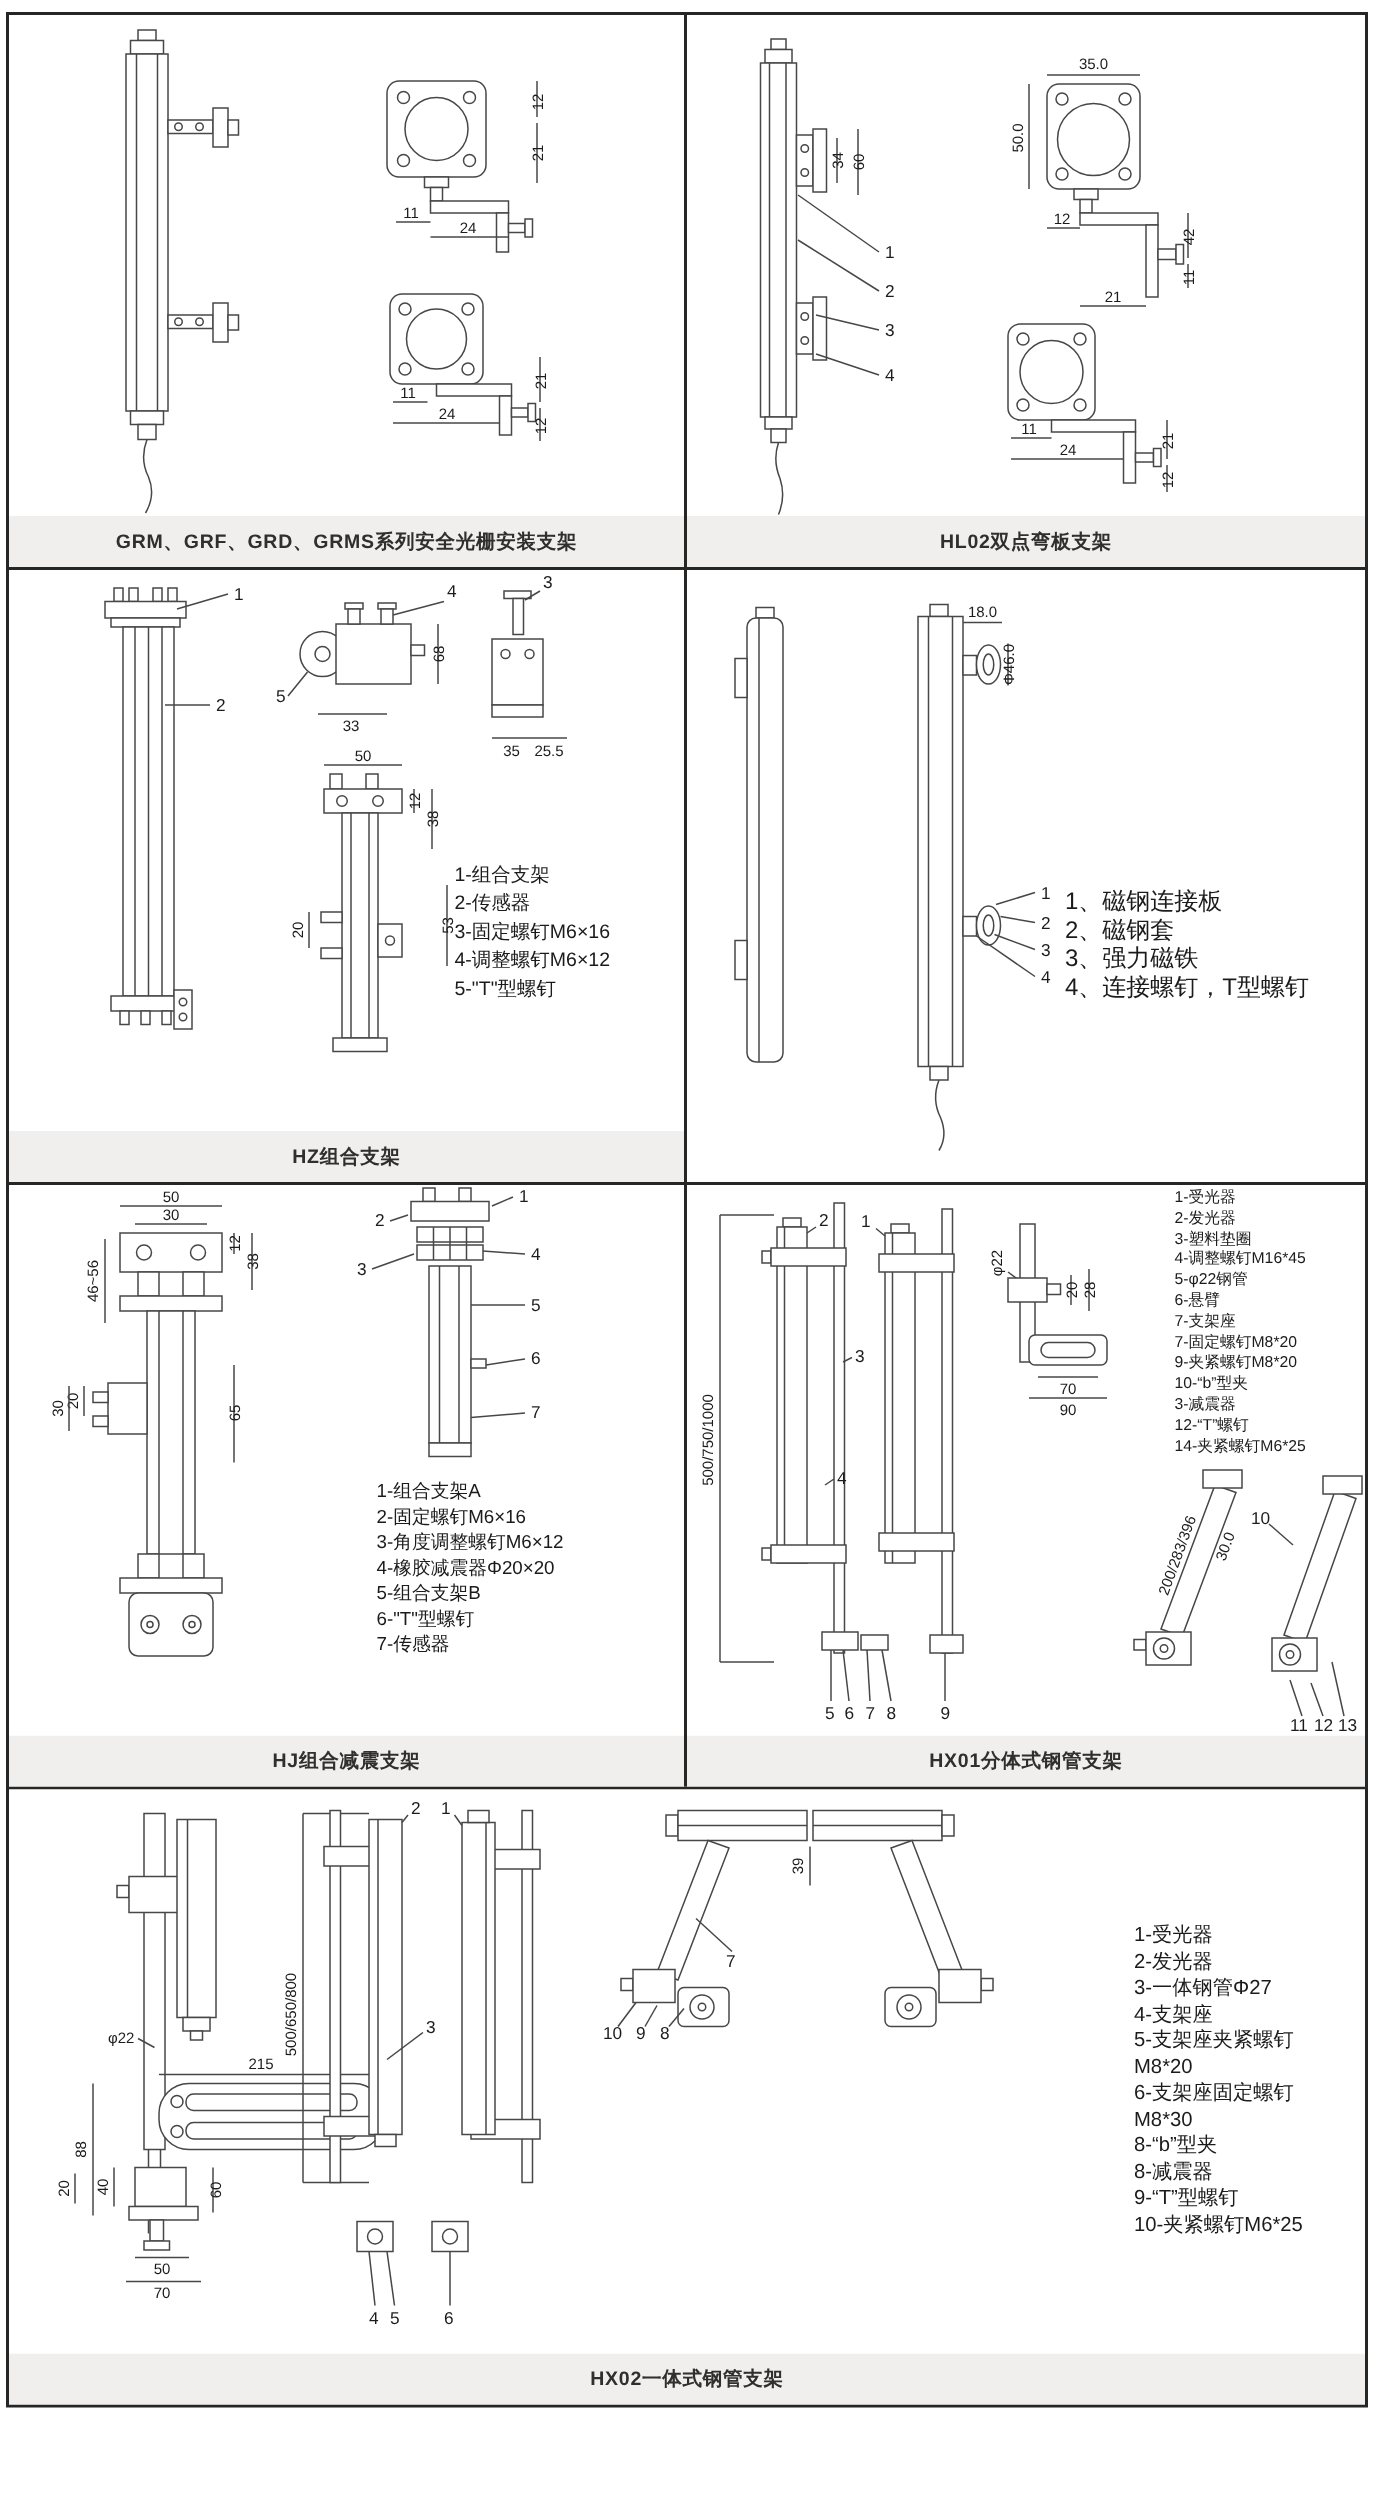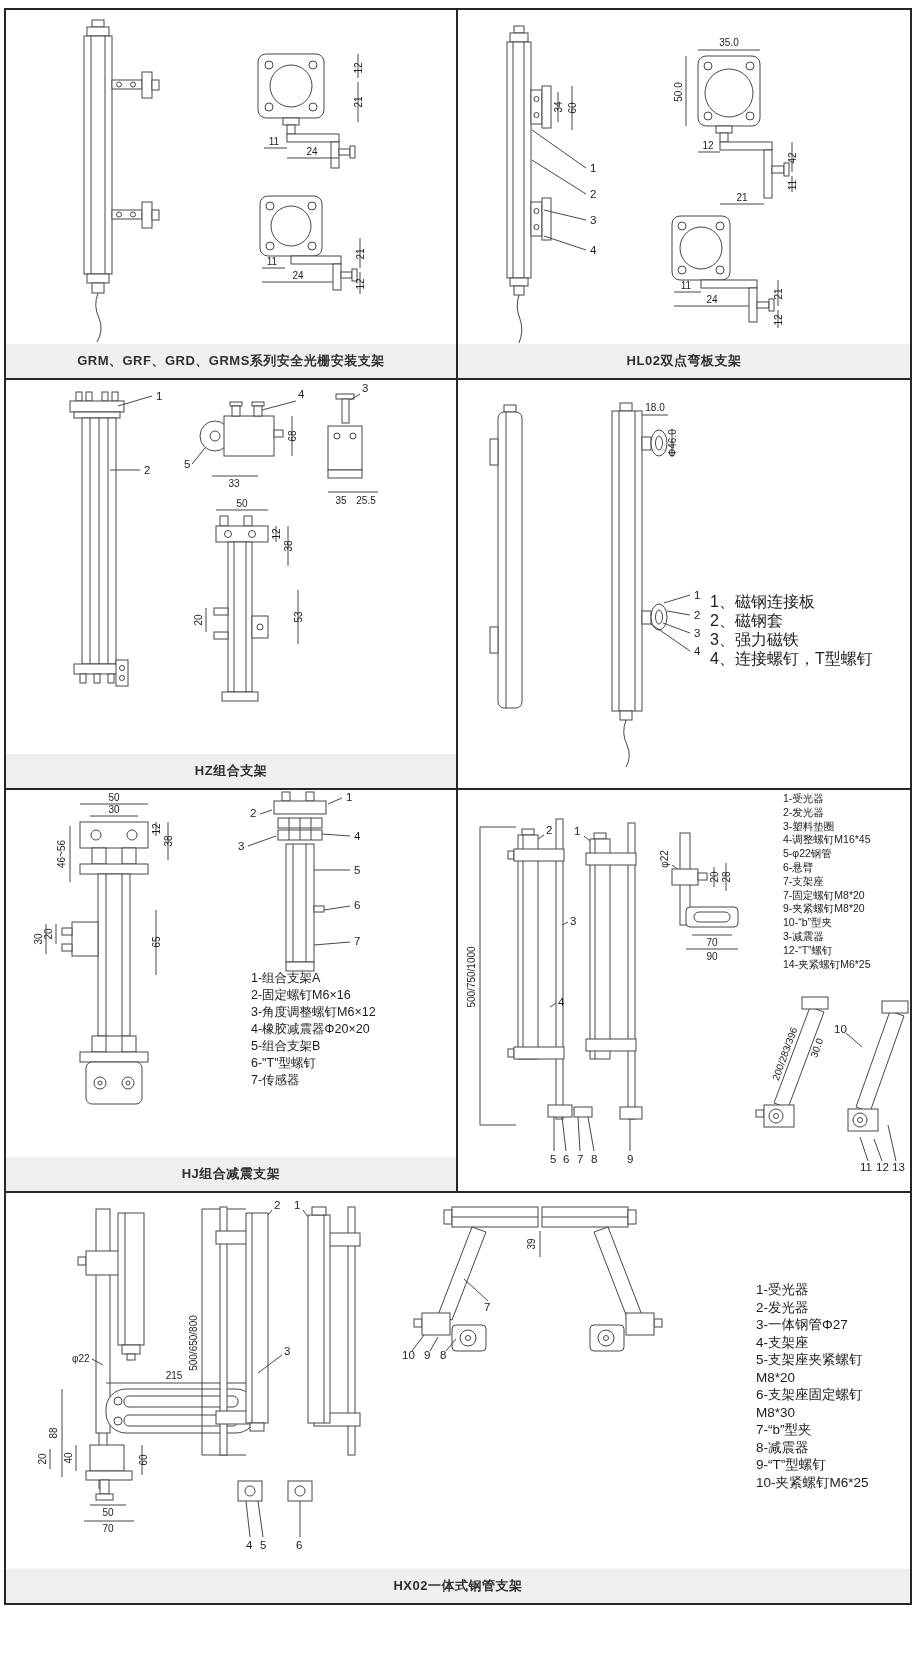--- a/index.html
+++ b/index.html
@@ -272,20 +272,27 @@
               <rect x="208" y="252" width="14" height="7"></rect>
             <line x1="200" y1="228" x2="200" y2="252"></line>
             <text class="dim" x="196" y="240" transform="rotate(-90 196 240)" text-anchor="middle">20</text>
             <line x1="292" y1="210" x2="292" y2="264"></line>
             <text class="dim" x="296" y="237" transform="rotate(-90 296 237)" text-anchor="middle">53</text>
             <rect x="246" y="236" width="16" height="22"></rect>
               <circle cx="254" cy="247" r="3"></circle>
             <rect x="216" y="312" width="36" height="9"></rect>
           </g>
         </svg>
+        <div class="parts" style="left:297px;top:193px">
+          <div>1-组合支架</div>
+          <div>2-传感器</div>
+          <div>3-固定螺钉M6×16</div>
+          <div>4-调整螺钉M6×12</div>
+          <div>5-"T"型螺钉</div>
+        </div>
       </div>
       <div class="titlebar">HZ组合支架</div>
     </div>
 
     <div class="cell half">
       <div class="canvas">
         <svg viewBox="0 0 452 374">
           <g>
             <rect x="46" y="8" width="12" height="7"></rect>
             <rect x="40" y="15" width="24" height="296" rx="6"></rect>
@@ -395,21 +402,21 @@
             <line x1="316" y1="44" x2="344" y2="46"></line>
               <text class="co" x="348" y="50">4</text>
             <line x1="308" y1="80" x2="344" y2="80"></line>
               <text class="co" x="348" y="84">5</text>
             <line x1="318" y1="120" x2="344" y2="116"></line>
               <text class="co" x="348" y="119">6</text>
             <line x1="308" y1="155" x2="344" y2="152"></line>
               <text class="co" x="348" y="155">7</text>
           </g>
         </svg>
-        <div class="parts mid" style="left:245px;top:180px">
+        <div class="parts mid" style="left:245px;top:196px">
           <div>1-组合支架A</div>
           <div>2-固定螺钉M6×16</div>
           <div>3-角度调整螺钉M6×12</div>
           <div>4-橡胶减震器Φ20×20</div>
           <div>5-组合支架B</div>
           <div>6-"T"型螺钉</div>
           <div>7-传感器</div>
         </div>
       </div>
       <div class="titlebar">HJ组合减震支架</div>
@@ -509,20 +516,21 @@
           <div>6-悬臂</div>
           <div>7-支架座</div>
           <div>7-固定螺钉M8*20</div>
           <div>9-夹紧螺钉M8*20</div>
           <div>10-“b”型夹</div>
           <div>3-减震器</div>
           <div>12-“T”螺钉</div>
           <div>14-夹紧螺钉M6*25</div>
         </div>
       </div>
+      <div class="titlebar">HX01分体式钢管支架</div>
     </div>
   </div>
 
   <div class="row" style="height:410px">
     <div class="cell full">
       <div class="canvas">
         <svg viewBox="0 0 904 376">
           <g>
             <rect x="90" y="16" width="14" height="224"></rect>
             <rect x="72" y="64" width="8" height="8"></rect>
@@ -624,21 +632,21 @@
             <line x1="440" y1="158" x2="450" y2="146"></line>
           </g>
         </svg>
         <div class="parts" style="left:750px;top:88px;width:132px;font-size:13.5px;line-height:17.5px">
           <div>1-受光器</div>
           <div>2-发光器</div>
           <div>3-一体钢管Φ27</div>
           <div>4-支架座</div>
           <div>5-支架座夹紧螺钉M8*20</div>
           <div>6-支架座固定螺钉M8*30</div>
-          <div>7-“b”型夹</div>
+          <div>8-“b”型夹</div>
           <div>8-减震器</div>
           <div>9-“T”型螺钉</div>
           <div>10-夹紧螺钉M6*25</div>
         </div>
       </div>
       <div class="titlebar">HX02一体式钢管支架</div>
     </div>
   </div>
 
 </div>

